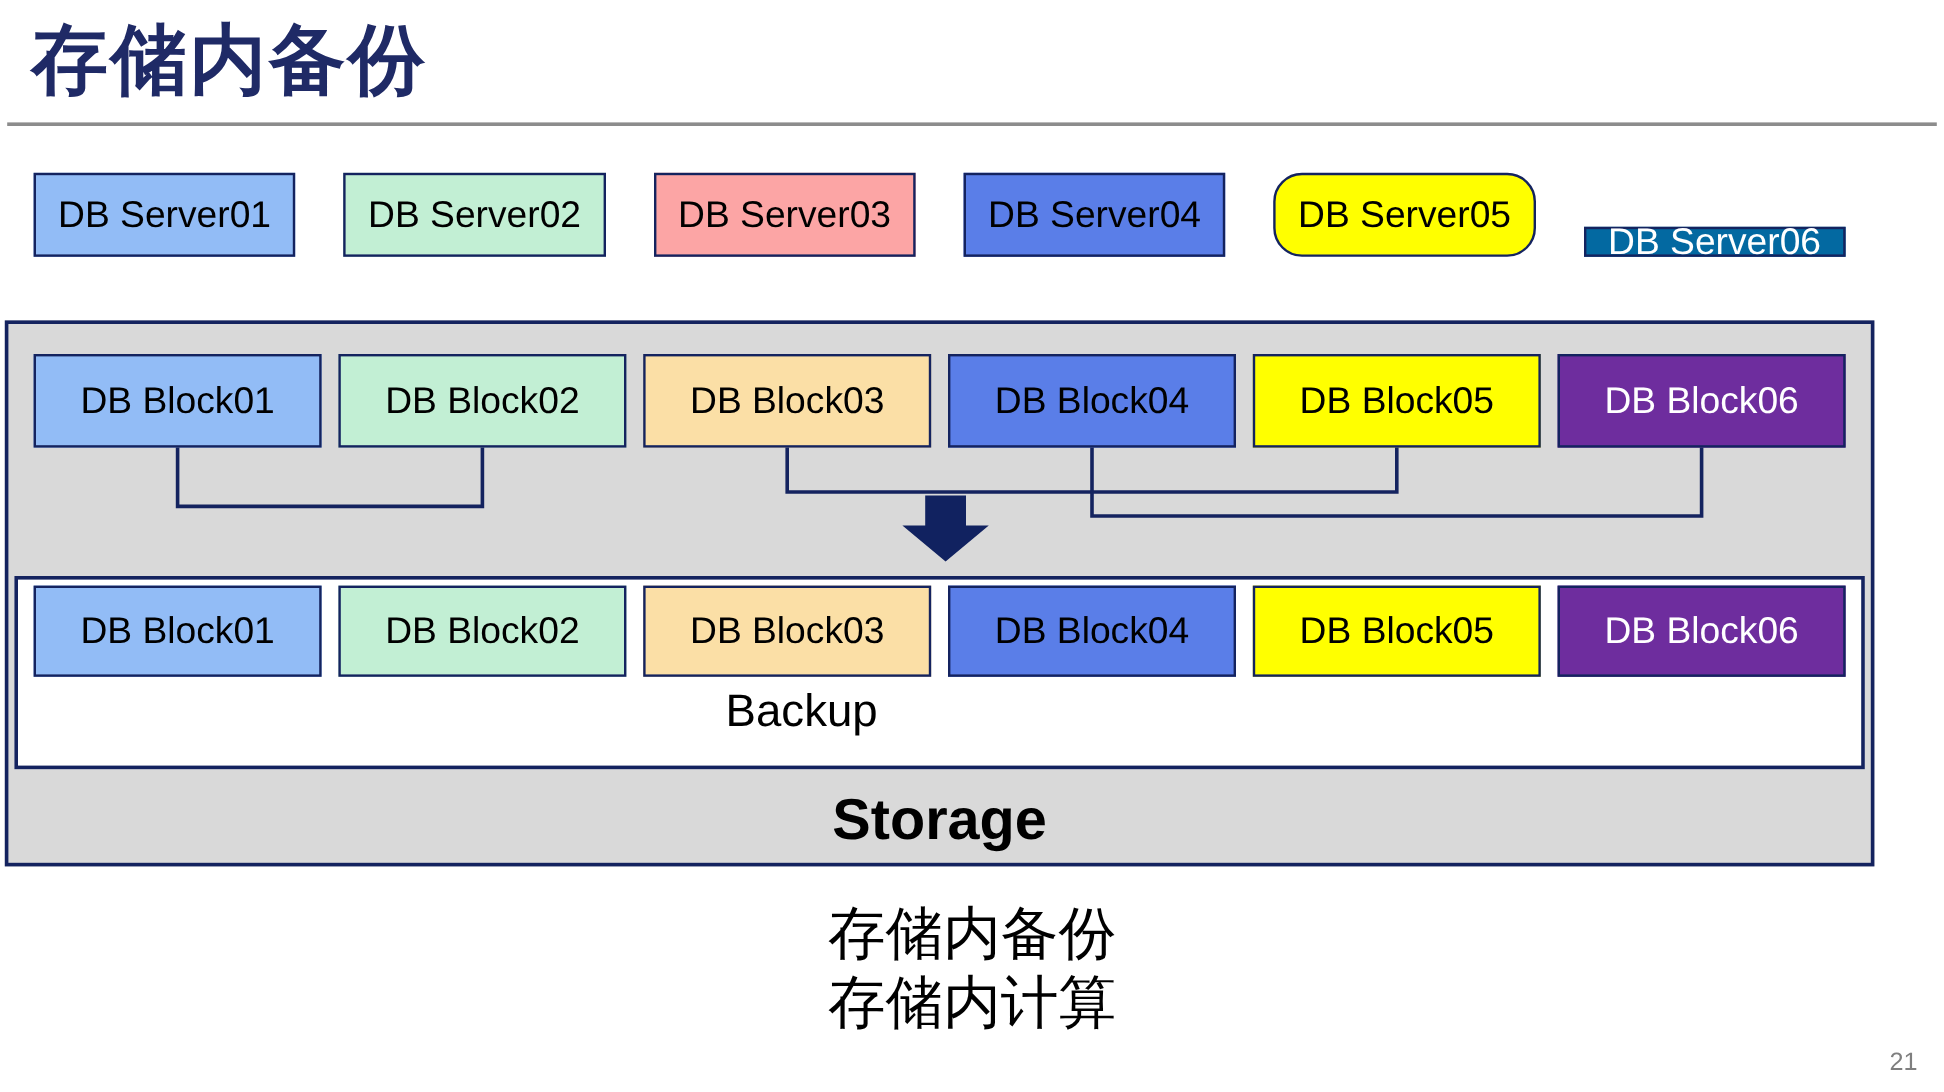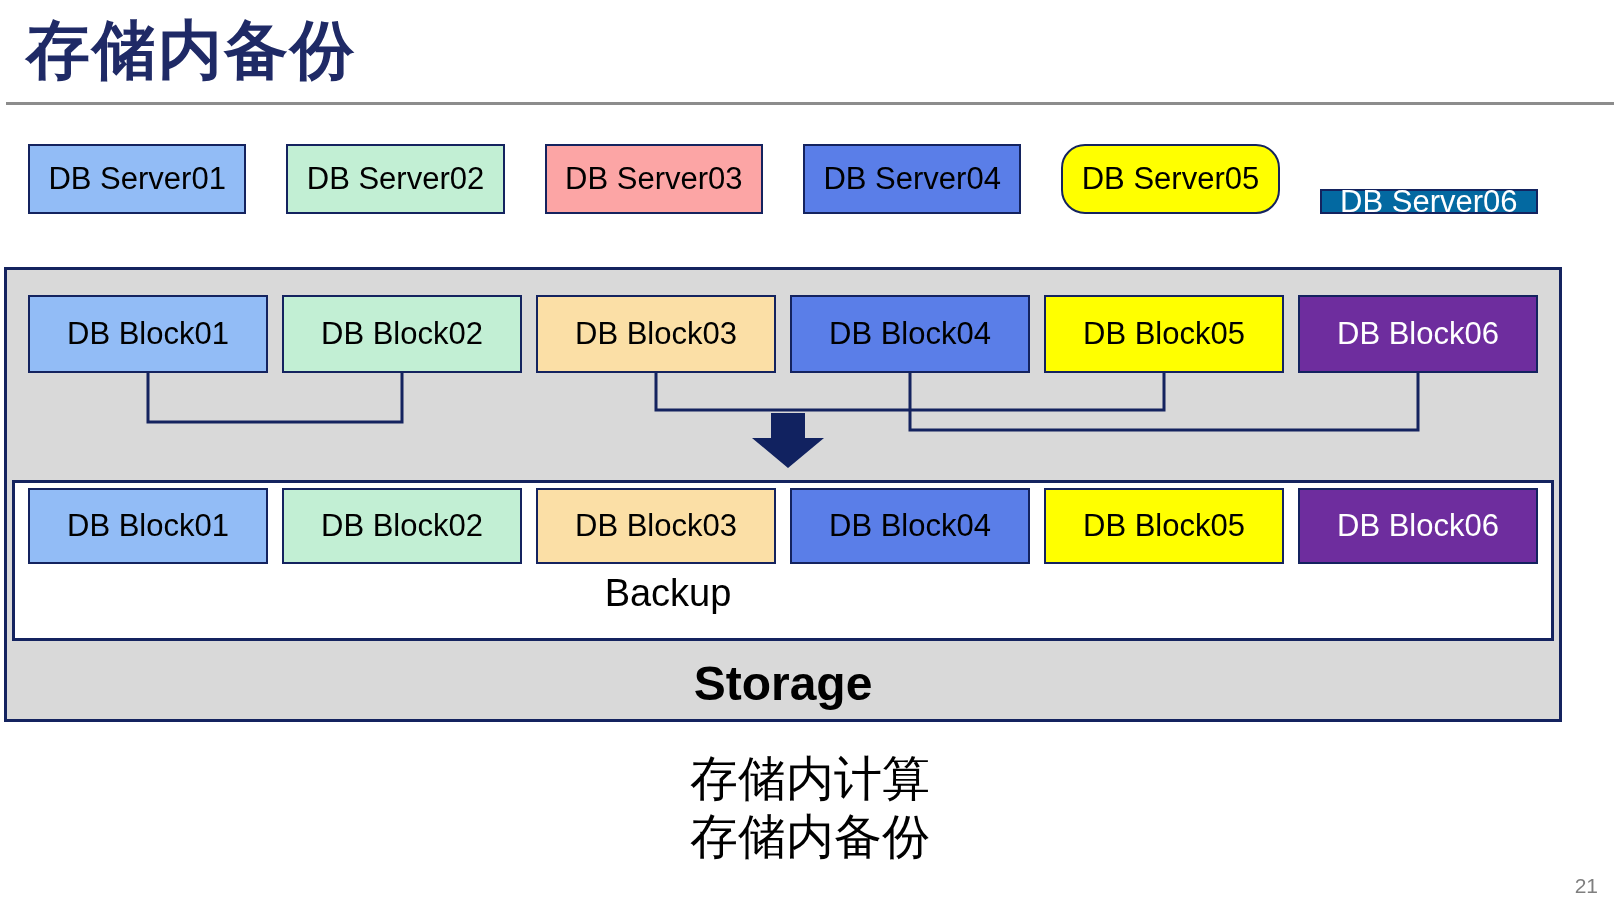--- a/index.html
+++ b/index.html
@@ -105,19 +105,19 @@
   <div class="storage-label">Storage</div>
 
   <svg class="overlay-svg" viewBox="0 0 1620 910" xmlns="http://www.w3.org/2000/svg">
     <path d="M148 373 L148 422 L402 422 L402 373" fill="none" stroke="#14235F" stroke-width="3" style="stroke: rgb(20, 35, 95);"></path>
     <path d="M656 373 L656 410 L1164 410 L1164 373" fill="none" stroke="#14235F" stroke-width="3" style="stroke: rgb(20, 35, 95);"></path>
     <path d="M910 373 L910 430 L1418 430 L1418 373" fill="none" stroke="#14235F" stroke-width="3" style="stroke: rgb(20, 35, 95);"></path>
     <polygon points="771,413 805,413 805,438 824,438 788,468 752,438 771,438" fill="#112260" style="fill: rgb(17, 34, 96);"></polygon>
   </svg>
 
   <div class="caption">
+    <div>存储内备份</div>
     <div>存储内计算</div>
-    <div>存储内备份</div>
   </div>
 
   <div class="page-number" style="color: rgb(127, 127, 127);">21</div>
 
 </div>
 
 </body></html>

